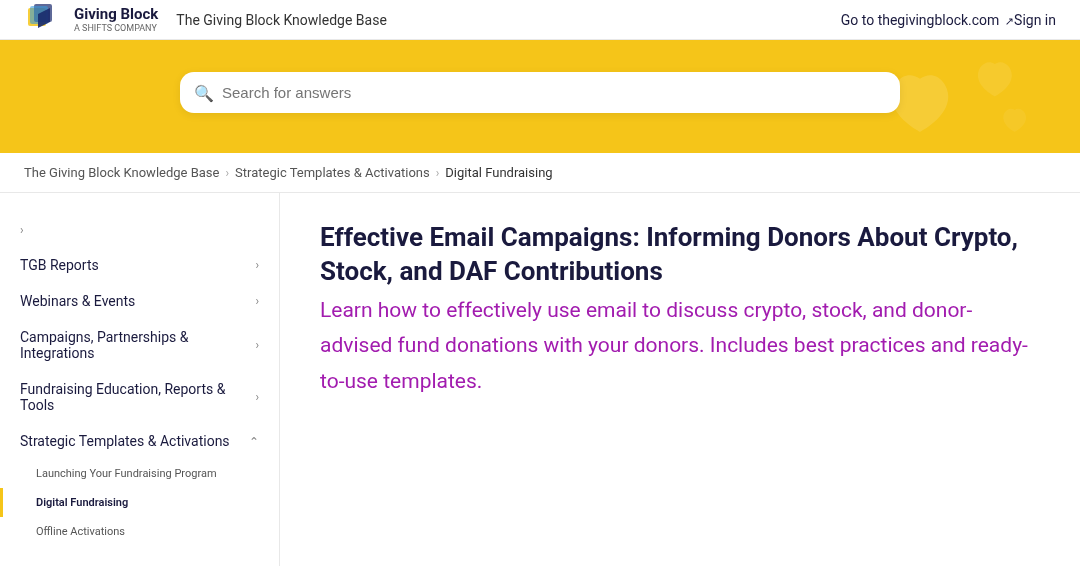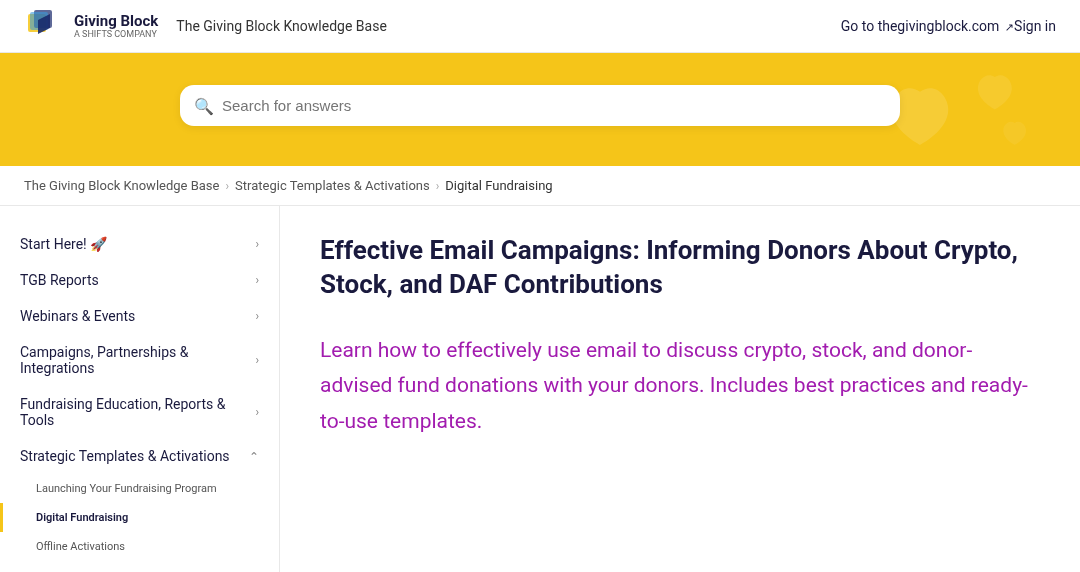--- a/index.html
+++ b/index.html
@@ -3,21 +3,21 @@
   <meta charset="utf-8">
   <style>
     * { box-sizing: border-box; margin: 0; padding: 0; }
     body { font-family: -apple-system, BlinkMacSystemFont, 'Segoe UI', Roboto, sans-serif; color: #1a1a2e; background: #fff; font-size: 14px; }
 
     
     .header {
       display: flex;
       align-items: center;
       padding: 0 24px;
-      height: 53px;
+      height: 40px;
       background: #fff;
       border-bottom: 1px solid #e8e8e8;
     }
     .logo-area {
       display: flex;
       align-items: center;
       gap: 10px;
       margin-right: 18px;
     }
     .logo-icon {
@@ -158,21 +158,21 @@
     
     .content {
       flex: 1;
       padding: 28px 40px;
     }
     .article-title {
       font-size: 26px;
       font-weight: 700;
       color: #1a1a3e;
       line-height: 1.3;
-      margin-bottom: 31px;
+      margin-bottom: 4px;
     }
     .article-intro {
       font-size: 21px;
       color: #a21caf;
       line-height: 1.7;
       margin-bottom: 20px;
     }
     .article-body {
       font-size: 14px;
       color: #444;
@@ -224,21 +224,20 @@
   <span class="breadcrumb-sep">›</span>
   <a>Strategic Templates &amp; Activations</a>
   <span class="breadcrumb-sep">›</span>
   <span class="breadcrumb-current">Digital Fundraising</span>
 </nav>
 
 <div class="main-layout">
 
   <aside class="sidebar">
     <div class="sidebar-item">
-      <span class="sidebar-item-label">Start Here! 🚀</span>
       <span class="sidebar-chevron">›</span>
     </div>
     <div class="sidebar-item">
       <span class="sidebar-item-label">TGB Reports</span>
       <span class="sidebar-chevron">›</span>
     </div>
     <div class="sidebar-item">
       <span class="sidebar-item-label">Webinars &amp; Events</span>
       <span class="sidebar-chevron">›</span>
     </div>

